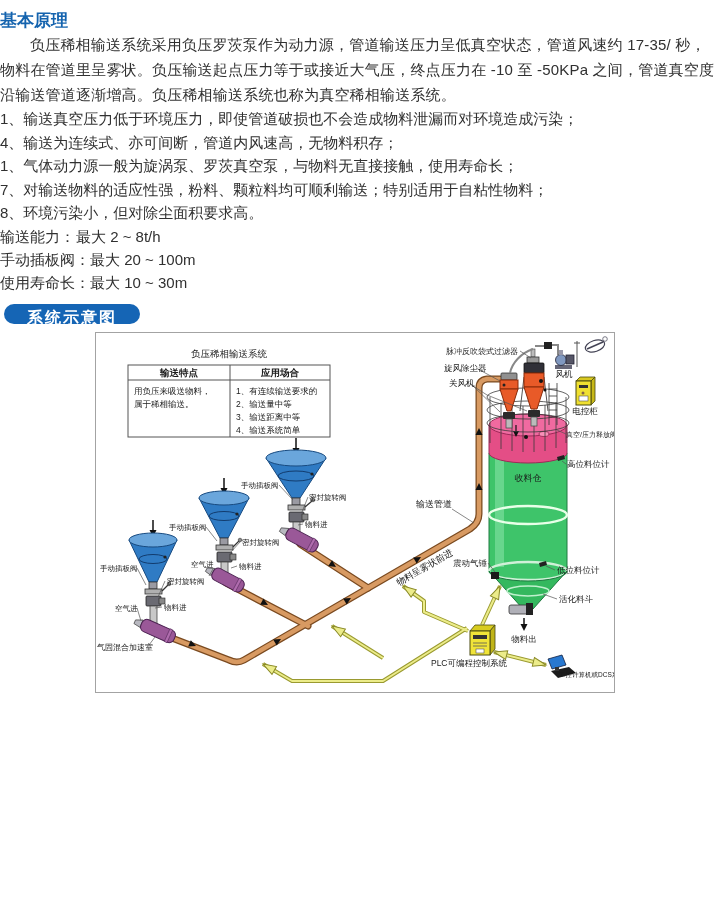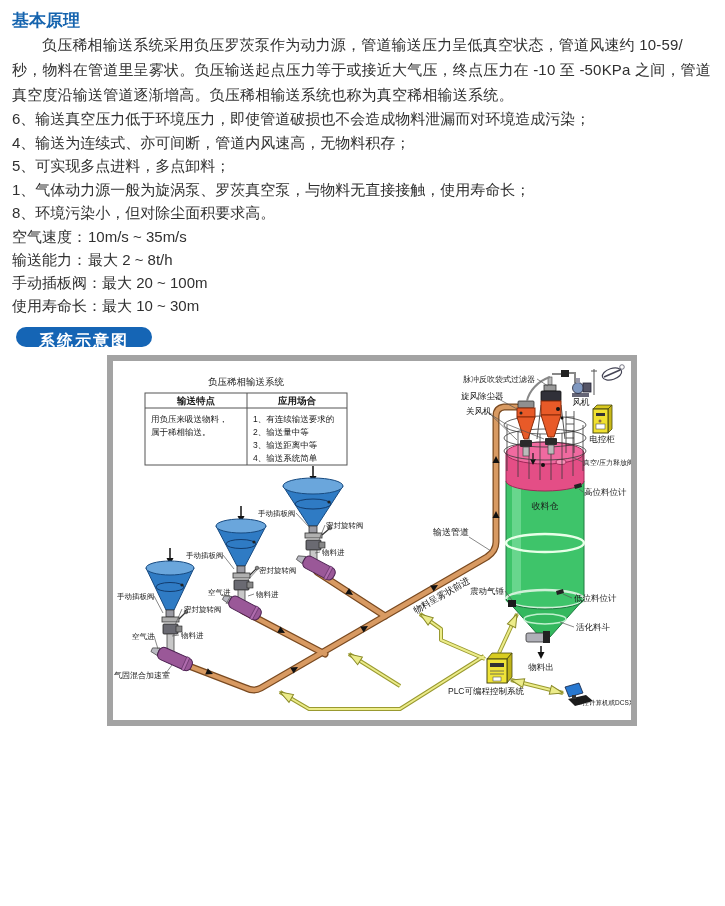--- a/index.html
+++ b/index.html
@@ -1,51 +1,50 @@
 <!DOCTYPE html>
 <html><head>
 <meta charset="utf-8">
 <style>
   html,body{margin:0;padding:0;background:#fff;}
   body{width:725px;height:906px;overflow:hidden;
        font-family:"Liberation Sans","DejaVu Sans",sans-serif;color:#303030;}
-  .page{padding:10px 8px 0 12px;}
+  .page{padding:10px 8px 0 0;}
   h2.sec{font-size:17px;font-weight:bold;color:#1463ae;margin:0;line-height:22px;}
   .m1{margin:0 0 6px 0;}
   .m2{margin:6px 0 6px 0;}
   .m3{margin:10px 0 8px 0;}
   .para{font-size:15px;line-height:25px;margin:0;text-indent:2em;letter-spacing:.2px;}
   .feat{font-size:15px;line-height:23.5px;}
   .param-row{font-size:15px;line-height:23px;}
   .param-row .lab{display:inline-block;min-width:76px;}
   .pill{margin:10px 0 0 4px;width:136px;height:20px;border-radius:14px;background:#1565b5;
         color:#fff;font-size:16px;font-weight:bold;text-align:center;line-height:28px;
         letter-spacing:2px;cursor:pointer;}
-  .diagram{margin:8px 0 0 95px;width:518px;height:359px;border:6px solid #a3a3a3;background:#fff;}
+  .diagram{margin:8px 0 0 95px;width:518px;height:359px;border:1px solid #a3a3a3;background:#fff;}
   svg text{font-family:"Liberation Sans","DejaVu Sans",sans-serif;fill:#1a1a1a;}
   .b{font-weight:bold;}
 </style>
 </head>
 <body>
 
 <div class="page">
 
   <h2 class="sec m1">基本原理</h2>
-  <p class="para">负压稀相输送系统采用负压罗茨泵作为动力源，管道输送压力呈低真空状态，管道风速约 10-59/ 秒，物料在管道里呈雾状。负压输送起点压力等于或接近大气压，终点压力在 -10 至 -50KPa 之间，管道真空度沿输送管道逐渐增高。负压稀相输送系统也称为真空稀相输送系统。</p>
+  <p class="para">负压稀相输送系统采用负压罗茨泵作为动力源，管道输送压力呈低真空状态，管道风速约 17-35/ 秒，物料在管道里呈雾状。负压输送起点压力等于或接近大气压，终点压力在 -10 至 -50KPa 之间，管道真空度沿输送管道逐渐增高。负压稀相输送系统也称为真空稀相输送系统。</p>
 
   <div>
-    <div class="feat">6、输送真空压力低于环境压力，即使管道破损也不会造成物料泄漏而对环境造成污染；</div>
+    <div class="feat">1、输送真空压力低于环境压力，即使管道破损也不会造成物料泄漏而对环境造成污染；</div>
     <div class="feat">4、输送为连续式、亦可间断，管道内风速高，无物料积存；</div>
-    <div class="feat">5、可实现多点进料，多点卸料；</div>
     <div class="feat">1、气体动力源一般为旋涡泵、罗茨真空泵，与物料无直接接触，使用寿命长；</div>
+    <div class="feat">7、对输送物料的适应性强，粉料、颗粒料均可顺利输送；特别适用于自粘性物料；</div>
     <div class="feat">8、环境污染小，但对除尘面积要求高。</div>
   </div>
 
   <div>
-    <div class="param-row"><span class="lab">空气速度：</span><span>10m/s ~ 35m/s</span></div>
     <div class="param-row"><span class="lab">输送能力：</span><span>最大 2 ~ 8t/h</span></div>
     <div class="param-row"><span class="lab">手动插板阀：</span><span>最大 20 ~ 100m</span></div>
     <div class="param-row"><span class="lab">使用寿命长：</span><span>最大 10 ~ 30m</span></div>
   </div>
 
   <div class="pill">系统示意图</div>
 
   <div class="diagram">
   <svg width="518" height="359" viewBox="0 0 518 359">
 

